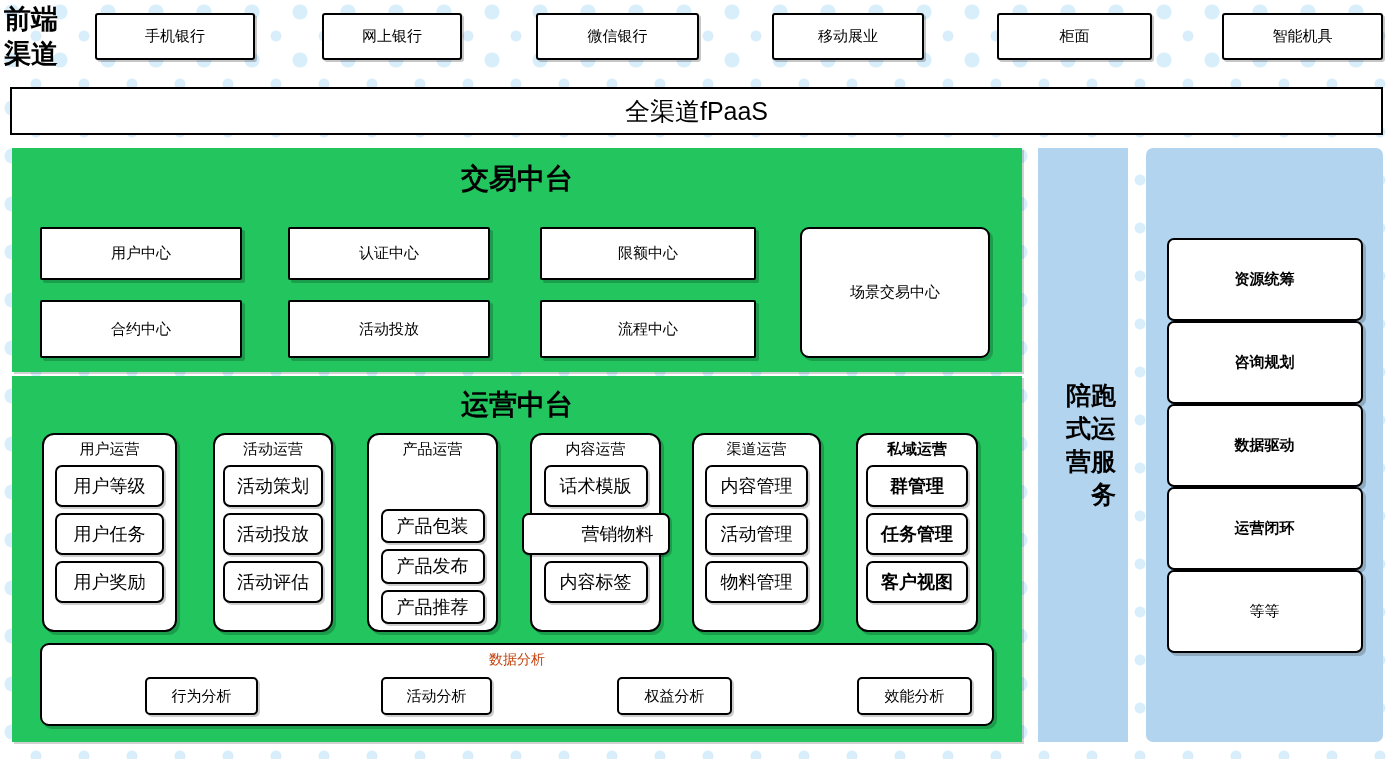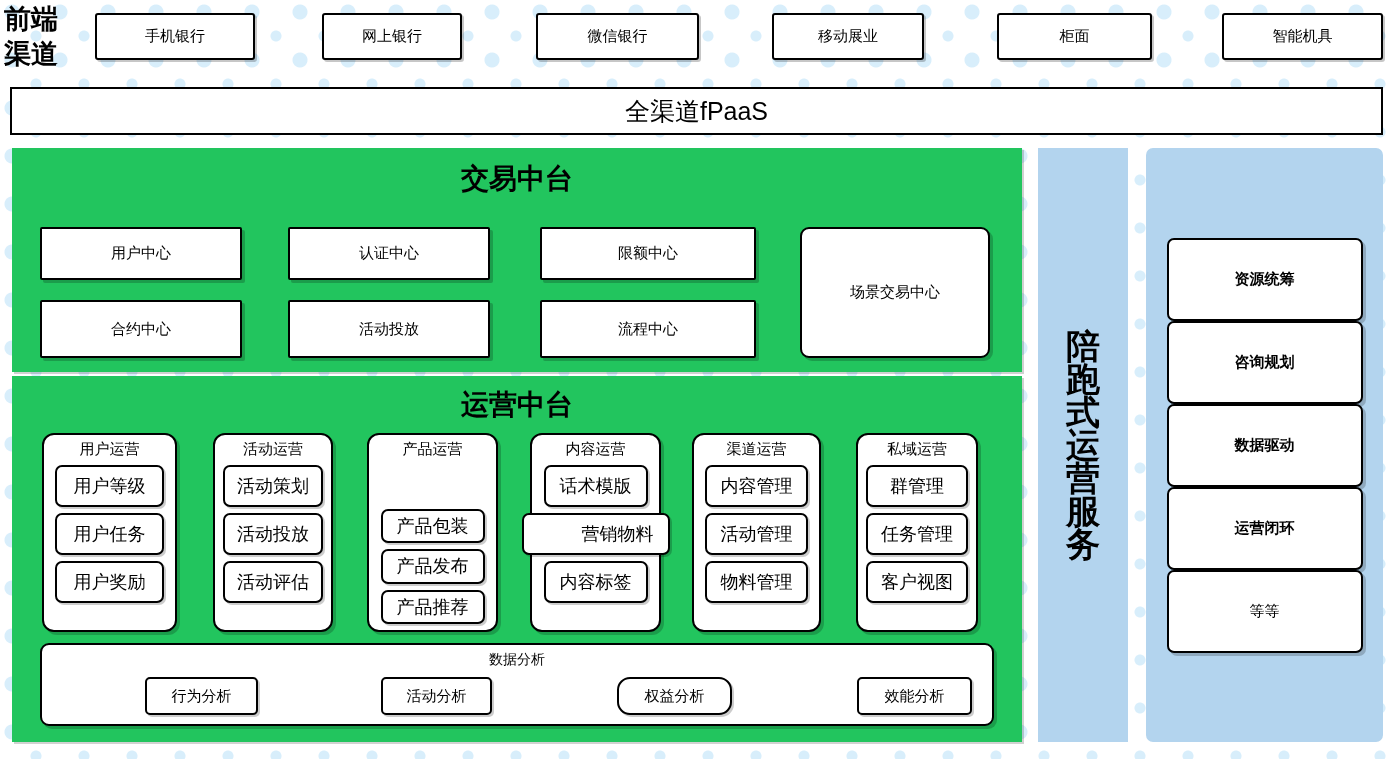--- a/index.html
+++ b/index.html
@@ -85,40 +85,40 @@
   }
 
   
   #data-analysis{
     left:40px;top:643px;width:954px;height:83px;
     background:#fff;border:2.5px solid #000;border-radius:9px;
     box-shadow:3px 3px 0 rgba(0,0,0,0.20);
   }
   #da-title{
     position:absolute;top:6px;left:0;width:100%;text-align:center;
-    font-size:14px;color:#000000;
+    font-size:14px;color:#c2410c;
   }
   .da-box{
     top:32px;height:38px;
     border:2px solid #000;border-radius:5px;background:#fff;
     display:flex;align-items:center;justify-content:center;
     font-size:15px;color:#000;
     box-shadow:2px 2px 0 rgba(0,0,0,0.20);
   }
 
   
   #accompany-col{
     left:1038px;top:148px;width:90px;height:594px;
     background:#B3D4EE;
     display:flex;align-items:center;justify-content:center;
   }
   #accompany-text{
     font-family:"Liberation Serif","DejaVu Serif",serif;
-    font-weight:bold;font-size:34px;line-height:33px;color:#000;
-    text-align:center;width:66px;
+    font-weight:bold;font-size:25px;line-height:33px;color:#000;
+    text-align:right;width:66px;
   }
 
   
   #services-col{
     left:1146px;top:148px;width:237px;height:594px;
     background:#B3D4EE;border-radius:7px;
     display:flex;flex-direction:column;align-items:center;
     justify-content:center;padding:14px 0;
   }
   .svc-box{
@@ -186,34 +186,34 @@
       <div class="ops-item" style="width: 100px; height: 38px;">话术模版</div>
       <div class="ops-item" style="width: 100px; height: 38px; padding-left: 44px;">营销物料</div>
       <div class="ops-item" style="width: 100px; height: 38px;">内容标签</div>
     </div>
     <div class="abs ops-col" style="left: 692px; top: 433px; width: 129px; height: 199px;">
       <div class="ops-col-title">渠道运营</div>
       <div class="ops-item" style="width: 99px; height: 38px;">内容管理</div>
       <div class="ops-item" style="width: 99px; height: 38px;">活动管理</div>
       <div class="ops-item" style="width: 99px; height: 38px;">物料管理</div>
     </div>
-    <div class="abs ops-col" style="left: 856px; top: 433px; width: 122px; height: 199px;">
+    <div class="abs ops-col" style="left: 856px; top: 433px; width: 122px; height: 199px; font-weight: bold;">
       <div class="ops-col-title">私域运营</div>
       <div class="ops-item" style="width: 98px; height: 38px;">群管理</div>
       <div class="ops-item" style="width: 98px; height: 38px;">任务管理</div>
       <div class="ops-item" style="width: 98px; height: 38px;">客户视图</div>
     </div>
   </div>
 
 <div class="abs" id="data-analysis">
   <div id="da-title">数据分析</div>
   <div id="da-boxes">
       <div class="abs da-box" style="left: 103px; width: 113px;">行为分析</div>
       <div class="abs da-box" style="left: 339px; width: 111px;">活动分析</div>
-      <div class="abs da-box" style="left: 575px; width: 115px; border-radius: 13px;">权益分析</div>
+      <div class="abs da-box" style="left: 575px; width: 115px;">权益分析</div>
       <div class="abs da-box" style="left: 815px; width: 115px;">效能分析</div>
     </div>
 </div>
 
 <div class="abs" id="accompany-col">
   <div id="accompany-text">陪跑式运营服务</div>
 </div>
 
 <div class="abs" id="services-col">
     <div class="svc-box">资源统筹</div>

